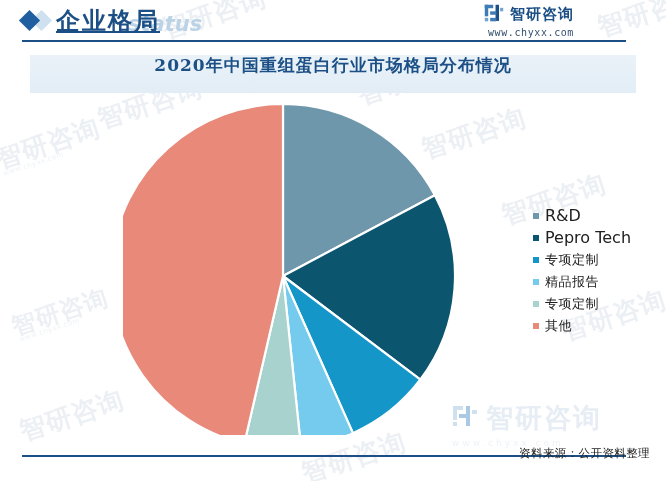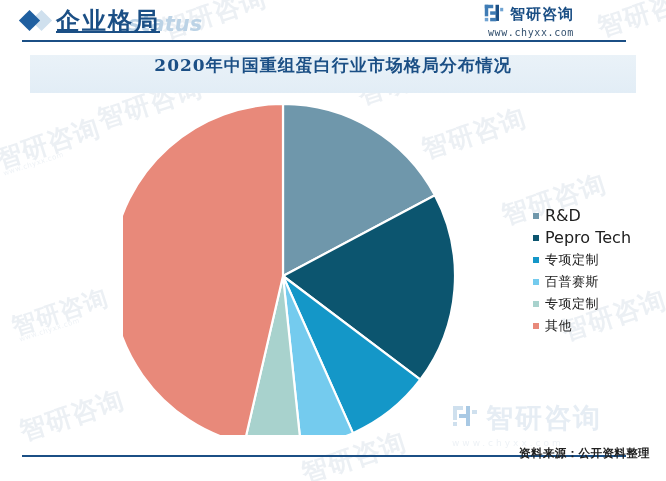--- a/index.html
+++ b/index.html
@@ -99,21 +99,21 @@
   
   .f-rule{position:absolute;left:22px;top:455px;width:604px;height:1.5px;background:#1b4f85;z-index:5;}
   .f-left{
     position:absolute;left:22px;top:461px;z-index:6;
     font-family:"DejaVu Sans","Liberation Sans",sans-serif;
     font-size:12px;color:#1b4f85;letter-spacing:.8px;
   }
   .f-right{
     position:absolute;right:16px;top:446px;z-index:6;
     font-family:"DejaVu Sans","Liberation Sans",sans-serif;
-    font-size:11.5px;color:#202020;letter-spacing:.4px;font-weight:bold;
+    font-size:11.5px;color:#202020;letter-spacing:.4px;
   }
 </style>
 </head>
 <body>
 
 <div class="page">
 
   <div class="wm-layer">
     <div class="wm" style="left:-6px;top:126px;font-size:26px;transform:rotate(-18deg);">智研咨询</div>
     <div class="wm-sub" style="left:2px;top:160px;font-size:7px;transform:rotate(-18deg);">www.chyxx.com</div>
@@ -192,21 +192,21 @@
       <div class="legend-item">
         <span class="legend-swatch" style="background: rgb(12, 85, 111);"></span>
         <span class="legend-label">Pepro Tech</span>
       </div>
       <div class="legend-item">
         <span class="legend-swatch" style="background: rgb(20, 151, 200);"></span>
         <span class="legend-label cjk">专项定制</span>
       </div>
       <div class="legend-item">
         <span class="legend-swatch" style="background: rgb(116, 203, 238);"></span>
-        <span class="legend-label cjk">百普赛斯</span>
+        <span class="legend-label cjk">精品报告</span>
       </div>
       <div class="legend-item">
         <span class="legend-swatch" style="background: rgb(168, 210, 205);"></span>
         <span class="legend-label cjk">专项定制</span>
       </div>
       <div class="legend-item">
         <span class="legend-swatch" style="background: rgb(232, 137, 122);"></span>
         <span class="legend-label cjk">其他</span>
       </div>
     </div>

